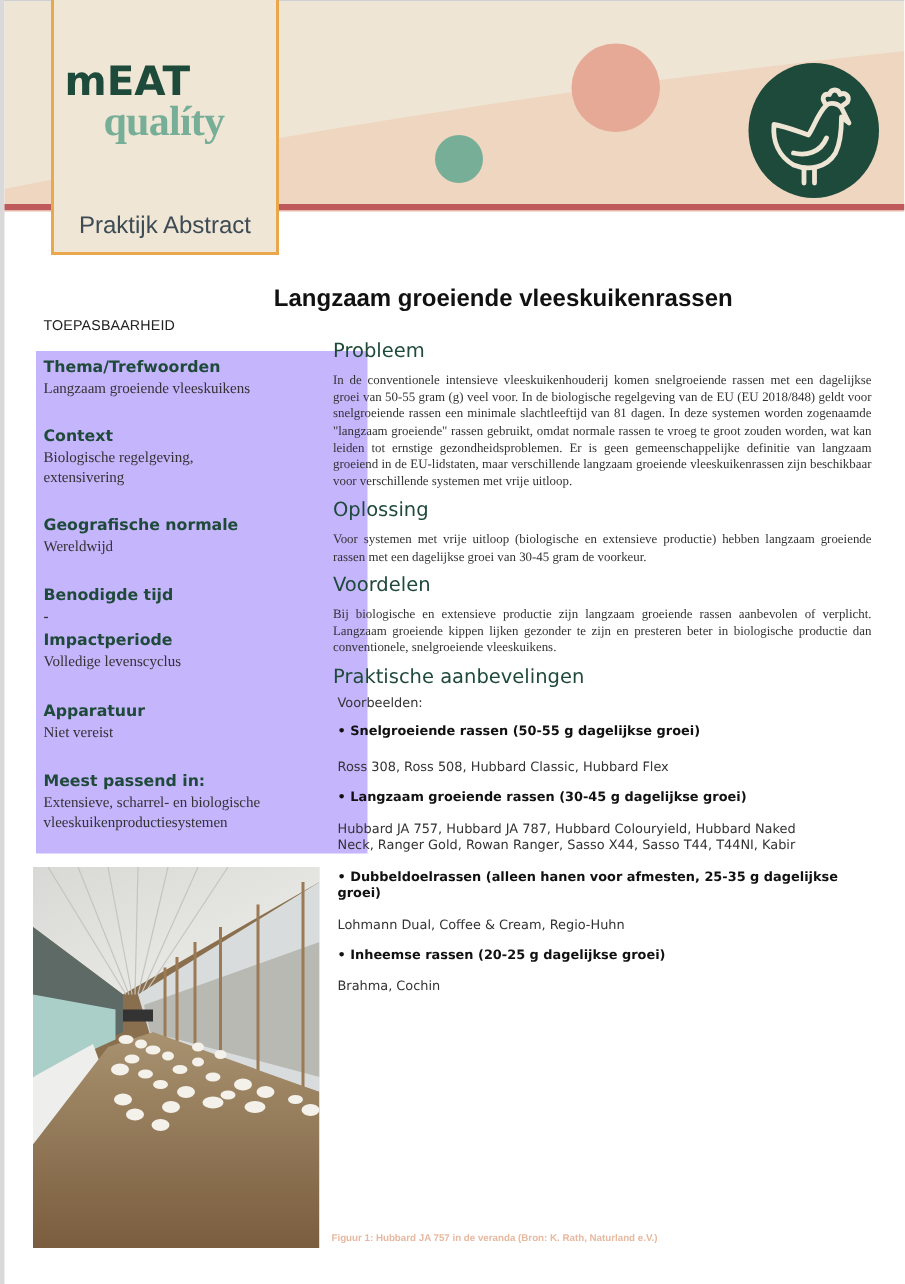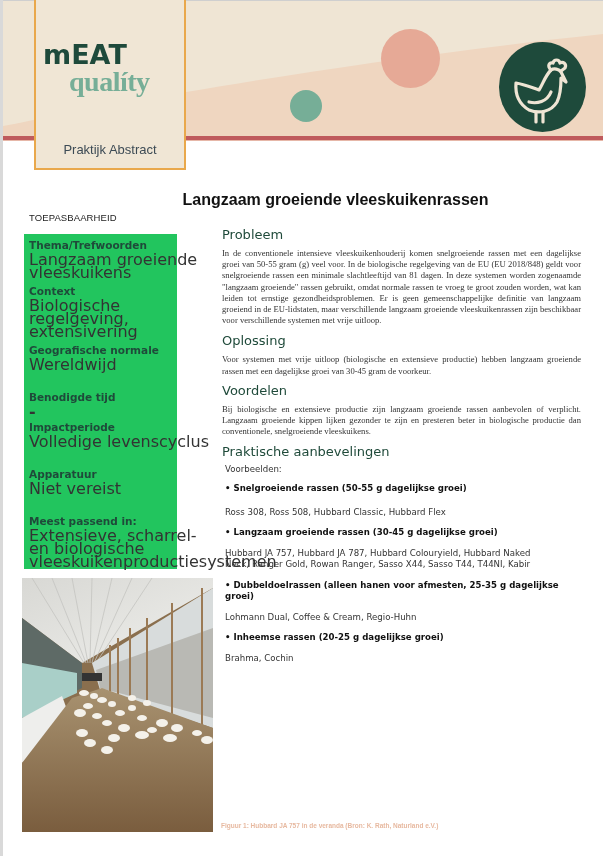--- a/index.html
+++ b/index.html
@@ -24,31 +24,31 @@
   .chicken-badge { position: absolute; left: 499px; top: 42px; width: 87px; height: 90px; border-radius: 50%; background: #1e4a3b; }
   .chicken-badge svg { position: absolute; left: 0; top: 0; }
 
   
   .logo-box {
     position: absolute; left: 34px; top: 0; width: 152px; height: 170px;
     background: #f0e6d5; border: 2px solid #e9a84c; border-top: none; box-sizing: border-box;
   }
   .logo-meat { position: absolute; left: 7px; top: 40px; font-family: "DejaVu Sans", sans-serif; font-weight: bold; font-size: 27px; letter-spacing: 0px; color: #1e4a3b; line-height: 30px; }
   .logo-quality { position: absolute; left: 33px; top: 66px; font-family: Liberation Serif, serif; font-weight: bold; font-size: 28px; color: #76ae97; line-height: 32px; letter-spacing: -0.5px; }
-  .logo-sub { position: absolute; left: 0; width: 148px; top: 142px; text-align: center; font-size: 13px; color: #3d4b55; font-family: "Liberation Sans", sans-serif; }
+  .logo-sub { position: absolute; left: 0; width: 148px; top: 142px; text-align: center; font-size: 16px; color: #3d4b55; font-family: "Liberation Sans", sans-serif; }
 
   
   .doc-title { position: absolute; left: 0; width: 603px; top: 191px; text-align: center; font-family: "Liberation Sans", sans-serif; font-weight: bold; font-size: 16px; color: #111; padding-left: 68px; box-sizing: border-box; }
 
   
   .toep { position: absolute; left: 29px; top: 212px; font-size: 9.5px; color: #222; font-family: "Liberation Sans", sans-serif; letter-spacing: 0.1px; }
-  .side-panel { position: absolute; left: 24px; top: 234px; width: 153px; height: 335px; background: #22c55e; }
+  .side-panel { position: absolute; left: 24px; top: 234px; width: 221px; height: 335px; background: #c4b5fd; }
   .side-item { position: absolute; left: 5px; width: 188px; }
   .side-label { font-weight: bold; font-size: 10.5px; color: #1f4a3a; line-height: 16px; }
-  .side-value { font-size: 16px; color: #333; line-height: 13px; }
+  .side-value { font-size: 10px; color: #333; line-height: 13px; font-family: Liberation Serif, serif; }
 
   .photo { position: absolute; left: 22px; top: 578px; width: 191px; height: 254px; overflow: hidden; }
 
   
   .main { position: absolute; left: 222px; top: 228px; width: 359px; }
   .sec-h { font-weight: normal; font-size: 13px; color: #1f4a3a; line-height: 14px; }
   .para { font-size: 8.6px; line-height: 11.2px; color: #333; text-align: justify; margin-top: 6px; font-family: Liberation Serif, serif; }
   .example-intro { font-size: 8.6px; color: #333; margin-top: 5px; padding-left: 3px; }
   .cat { font-weight: bold; font-size: 8.6px; color: #111; padding-left: 3px; line-height: 11.5px; }
   .breeds { font-size: 8.6px; color: #333; padding-left: 3px; line-height: 11.5px; }

